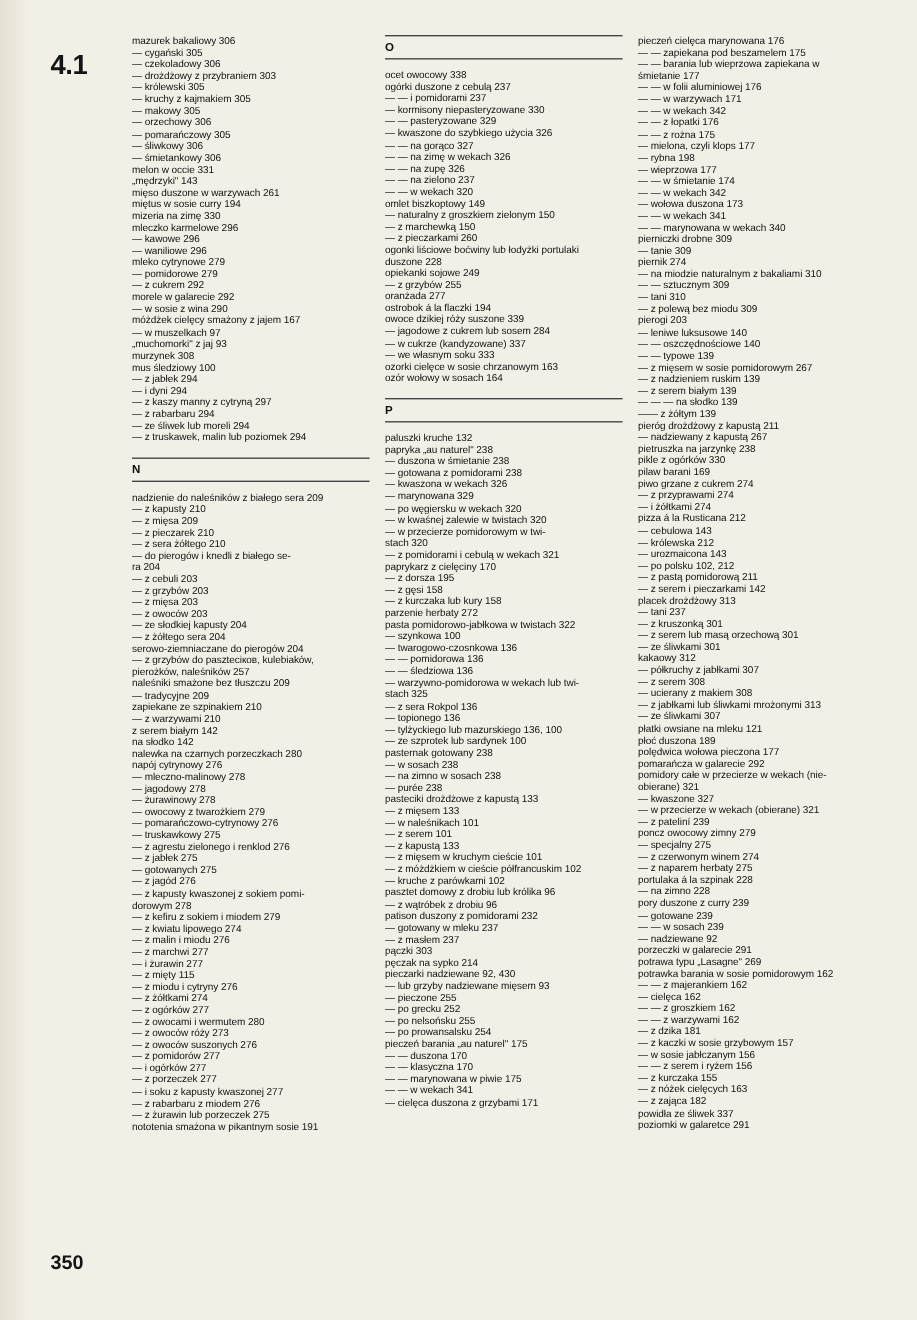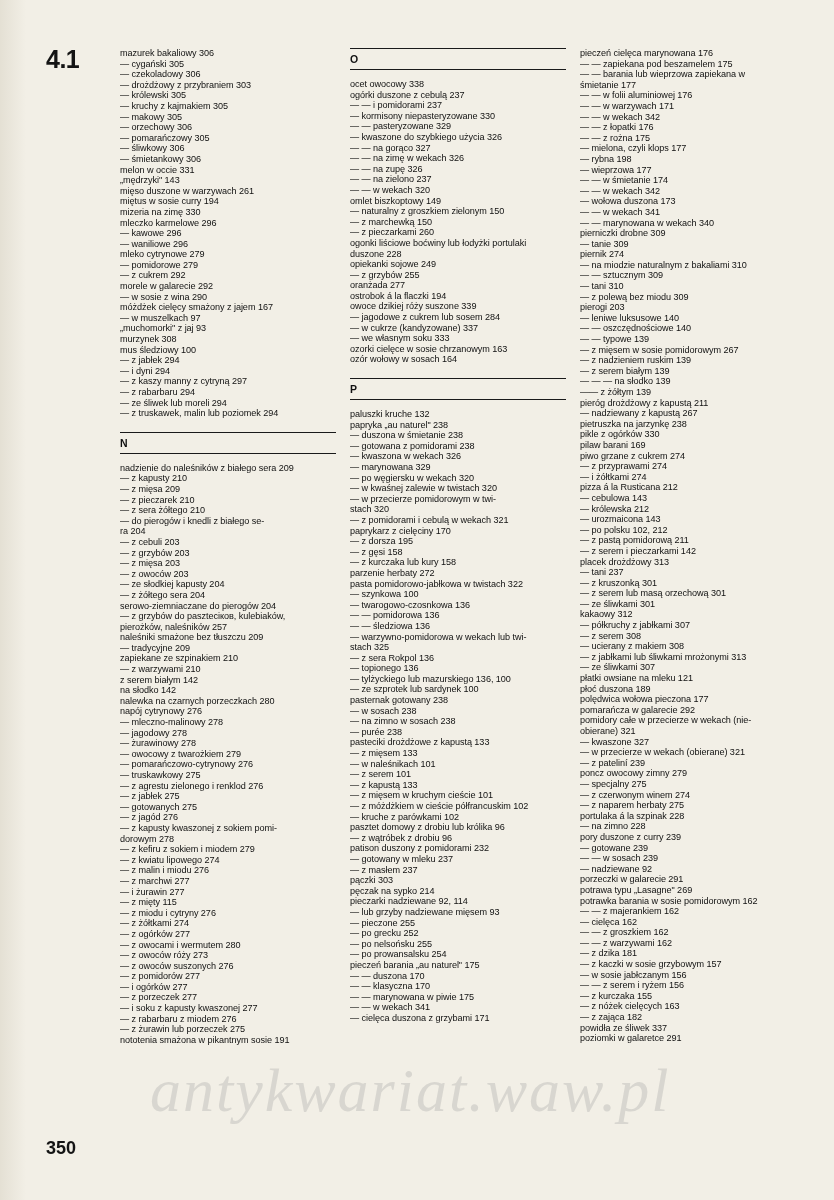--- a/index.html
+++ b/index.html
@@ -56,21 +56,21 @@
     position: absolute;
     left: 46px;
     top: 1138px;
     font-size: 18px;
     font-weight: bold;
     color: #141414;
   }
   .columns {
     position: absolute;
     left: 120px;
-    top: 48px;
+    top: 32px;
     width: 690px;
     height: 1115px;
     display: flex;
     gap: 0;
   }
   .col {
     width: 230px;
     box-sizing: border-box;
     padding-right: 14px;
   }
@@ -285,21 +285,21 @@
         <div class="entry">— z mięsem w kruchym cieście 101</div>
         <div class="entry">— z móżdżkiem w cieście półfrancuskim 102</div>
         <div class="entry">— kruche z parówkami 102</div>
         <div class="entry">pasztet domowy z drobiu lub królika 96</div>
         <div class="entry">— z wątróbek z drobiu 96</div>
         <div class="entry">patison duszony z pomidorami 232</div>
         <div class="entry">— gotowany w mleku 237</div>
         <div class="entry">— z masłem 237</div>
         <div class="entry">pączki 303</div>
         <div class="entry">pęczak na sypko 214</div>
-        <div class="entry">pieczarki nadziewane 92, 114</div>
+        <div class="entry">pieczarki nadziewane 92, 430</div>
         <div class="entry">— lub grzyby nadziewane mięsem 93</div>
         <div class="entry">— pieczone 255</div>
         <div class="entry">— po grecku 252</div>
         <div class="entry">— po nelsońsku 255</div>
         <div class="entry">— po prowansalsku 254</div>
         <div class="entry">pieczeń barania „au naturel" 175</div>
         <div class="entry">— — duszona 170</div>
         <div class="entry">— — klasyczna 170</div>
         <div class="entry">— — marynowana w piwie 175</div>
         <div class="entry">— — w wekach 341</div>
@@ -396,14 +396,13 @@
         <div class="entry">— w sosie jabłczanym 156</div>
         <div class="entry">— — z serem i ryżem 156</div>
         <div class="entry">— z kurczaka 155</div>
         <div class="entry">— z nóżek cielęcych 163</div>
         <div class="entry">— z zająca 182</div>
         <div class="entry">powidła ze śliwek 337</div>
         <div class="entry">poziomki w galaretce 291</div>
       </div>
   </div>
 
-  <div class="watermark">antykwariat.waw.pl</div>
 </div>
 
 </body></html>

